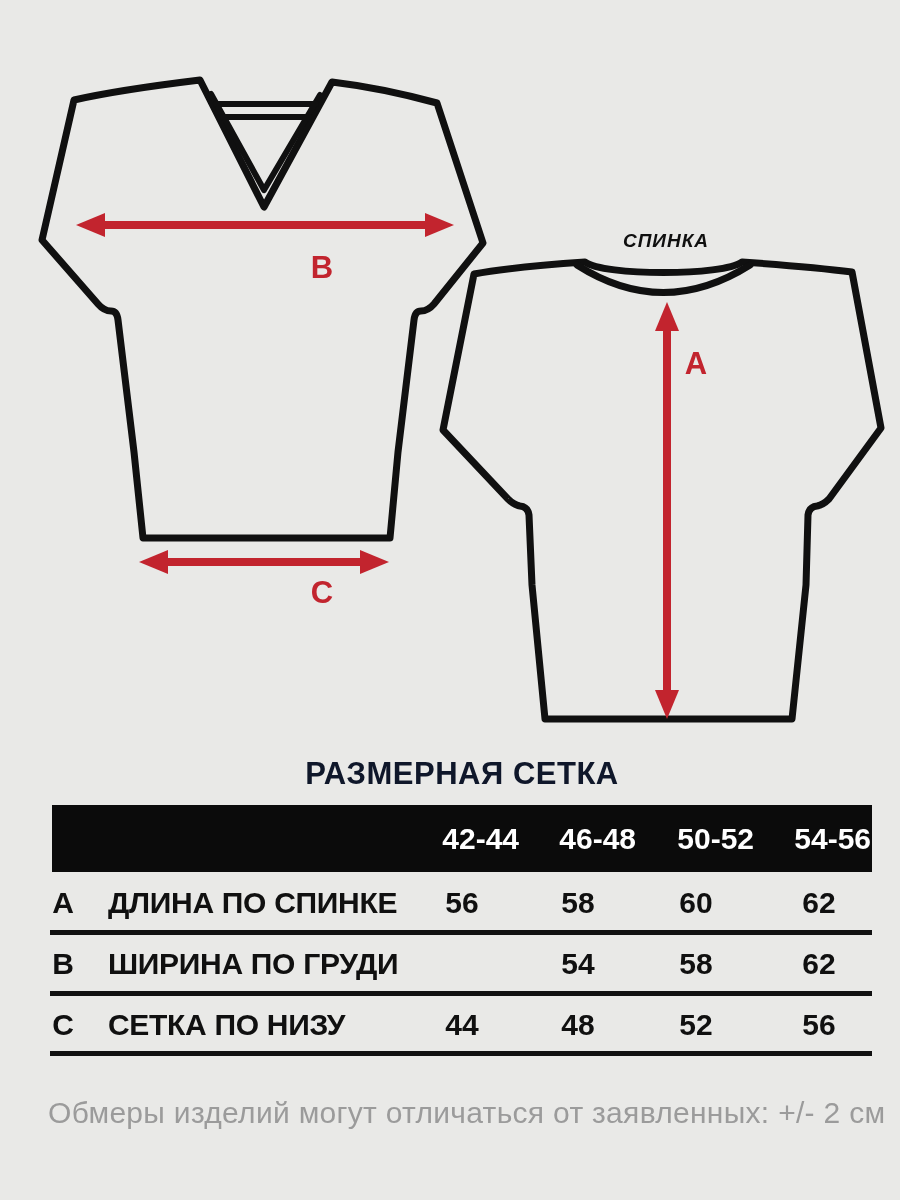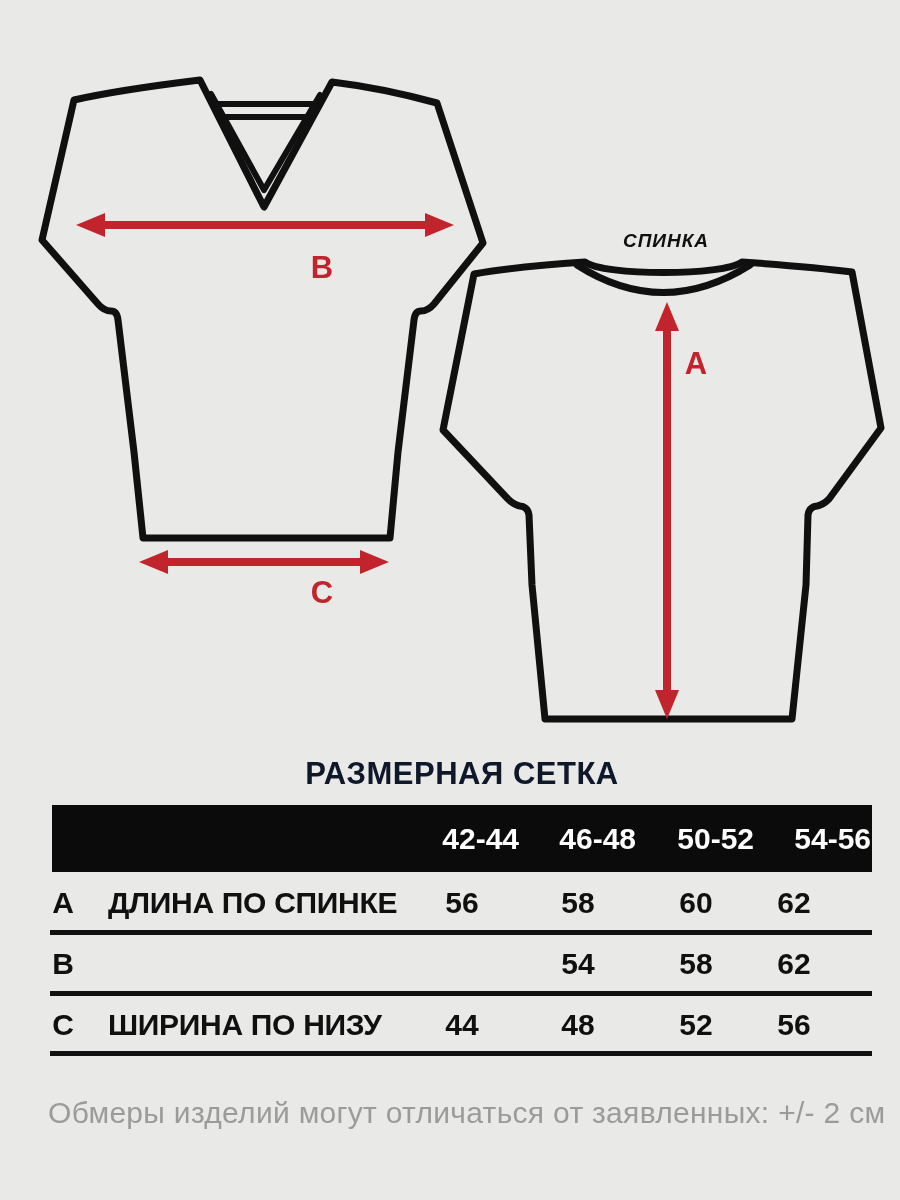--- a/index.html
+++ b/index.html
@@ -36,21 +36,21 @@
     position:absolute; left:108px; top:0; height:56px; line-height:56px;
     font-size:30px; font-weight:bold; letter-spacing:-0.3px; white-space:nowrap;
   }
   .t-row .val {
     position:absolute; top:0; width:120px; height:56px; line-height:56px;
     font-size:30px; font-weight:bold; text-align:center;
   }
   .t-row .v0 { left:402px; }
   .t-row .v1 { left:518px; }
   .t-row .v2 { left:636px; }
-  .t-row .v3 { left:734px; }
+  .t-row .v3 { left:759px; }
   .row-a { top:875px; }
   .row-b { top:936px; }
   .row-c { top:997px; }
   .hline { position:absolute; left:50px; width:822px; height:5px; background:#111111; }
   .sep1 { top:930px; }
   .sep2 { top:991px; }
   .sep3 { top:1051px; }
   .footnote {
     position:absolute; left:48px; top:1096px; width:830px;
     font-size:30px; color:#9B9B9B; letter-spacing:0.3px; white-space:nowrap;
@@ -123,29 +123,30 @@
     <span class="rlabel">ДЛИНА ПО СПИНКЕ</span>
     <span class="val v0">56</span>
     <span class="val v1">58</span>
     <span class="val v2">60</span>
     <span class="val v3">62</span>
   </div>
   <div class="hline sep1"></div>
 
   <div class="t-row row-b">
     <span class="letter">B</span>
+    <span class="rlabel">ШИРИНА ПО ГРУДИ</span>
     <span class="val v1">54</span>
     <span class="val v2">58</span>
     <span class="val v3">62</span>
   </div>
   <div class="hline sep2"></div>
 
   <div class="t-row row-c">
     <span class="letter">C</span>
-    <span class="rlabel">ШИРИНА ПО НИЗУ</span>
+    <span class="rlabel">СЕТКА ПО НИЗУ</span>
     <span class="val v0">44</span>
     <span class="val v1">48</span>
     <span class="val v2">52</span>
     <span class="val v3">56</span>
   </div>
   <div class="hline sep3"></div>
 
   <div class="footnote">Обмеры изделий могут отличаться от заявленных: +/- 2 см</div>
 
 </div>

